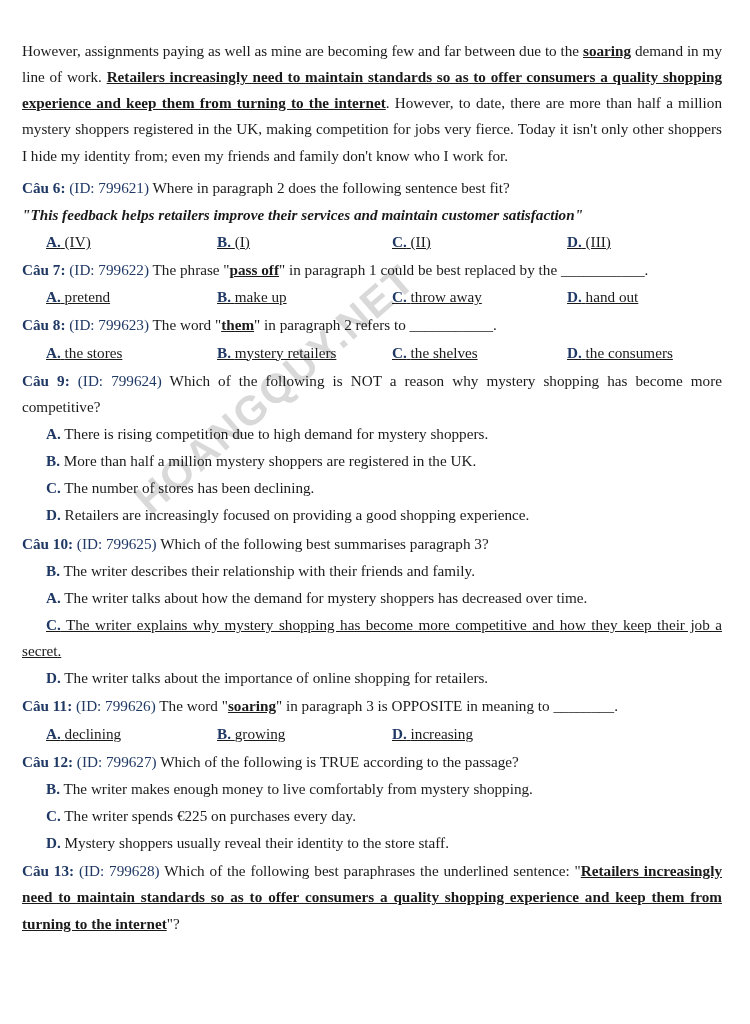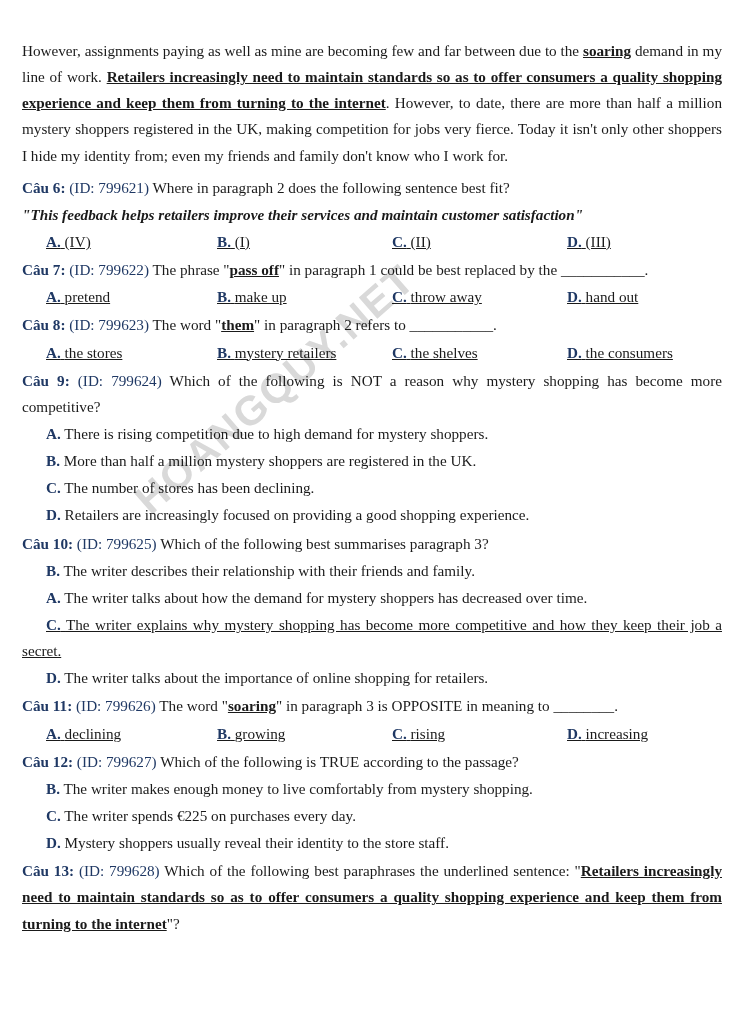--- a/index.html
+++ b/index.html
@@ -189,21 +189,20 @@
 
     <div class="q-block">
       <div class="q-line">
         <span class="q-label">Câu 11:</span>
         <span class="q-id">(ID: 799626)</span>
         <span class="q-text">The word "</span><b class="u">soaring</b><span class="q-text">" in paragraph 3 is OPPOSITE in meaning to ________.</span>
       </div>
       <div class="opts-row">
         <div class="opt"><span class="opt-letter">A.</span> <span class="opt-text">declining</span></div>
         <div class="opt"><span class="opt-letter">B.</span> <span class="opt-text">growing</span></div>
-        <div class="opt"><span class="opt-letter">C.</span> <span class="opt-text">rising</span></div>
         <div class="opt"><span class="opt-letter">D.</span> <span class="opt-text">increasing</span></div>
       </div>
     </div>
 
     <div class="q-block">
       <div class="q-line">
         <span class="q-label">Câu 12:</span>
         <span class="q-id">(ID: 799627)</span>
         <span class="q-text">Which of the following is TRUE according to the passage?</span>
       </div>

